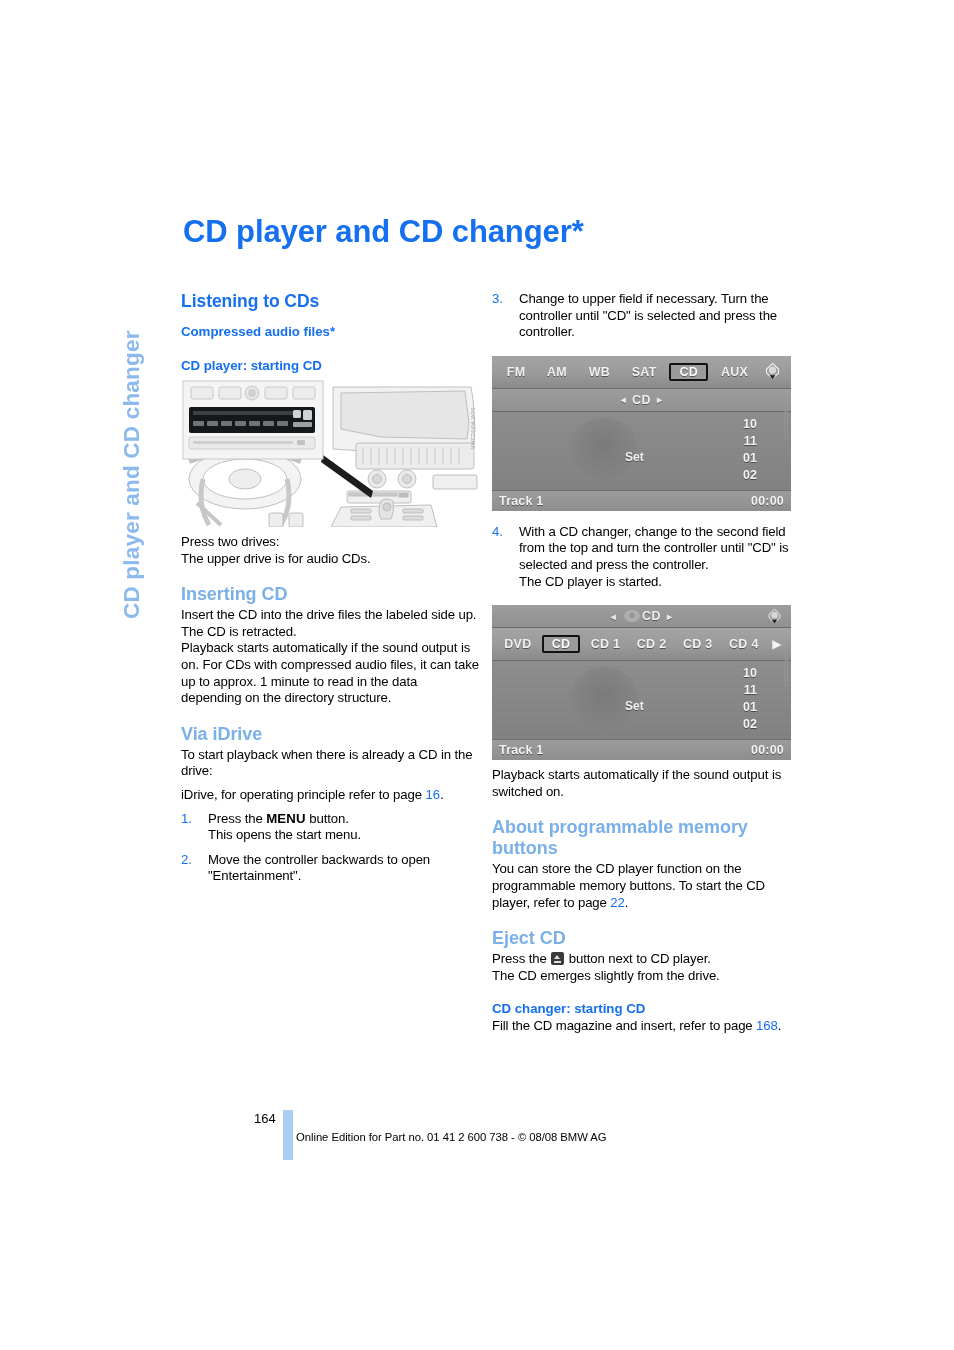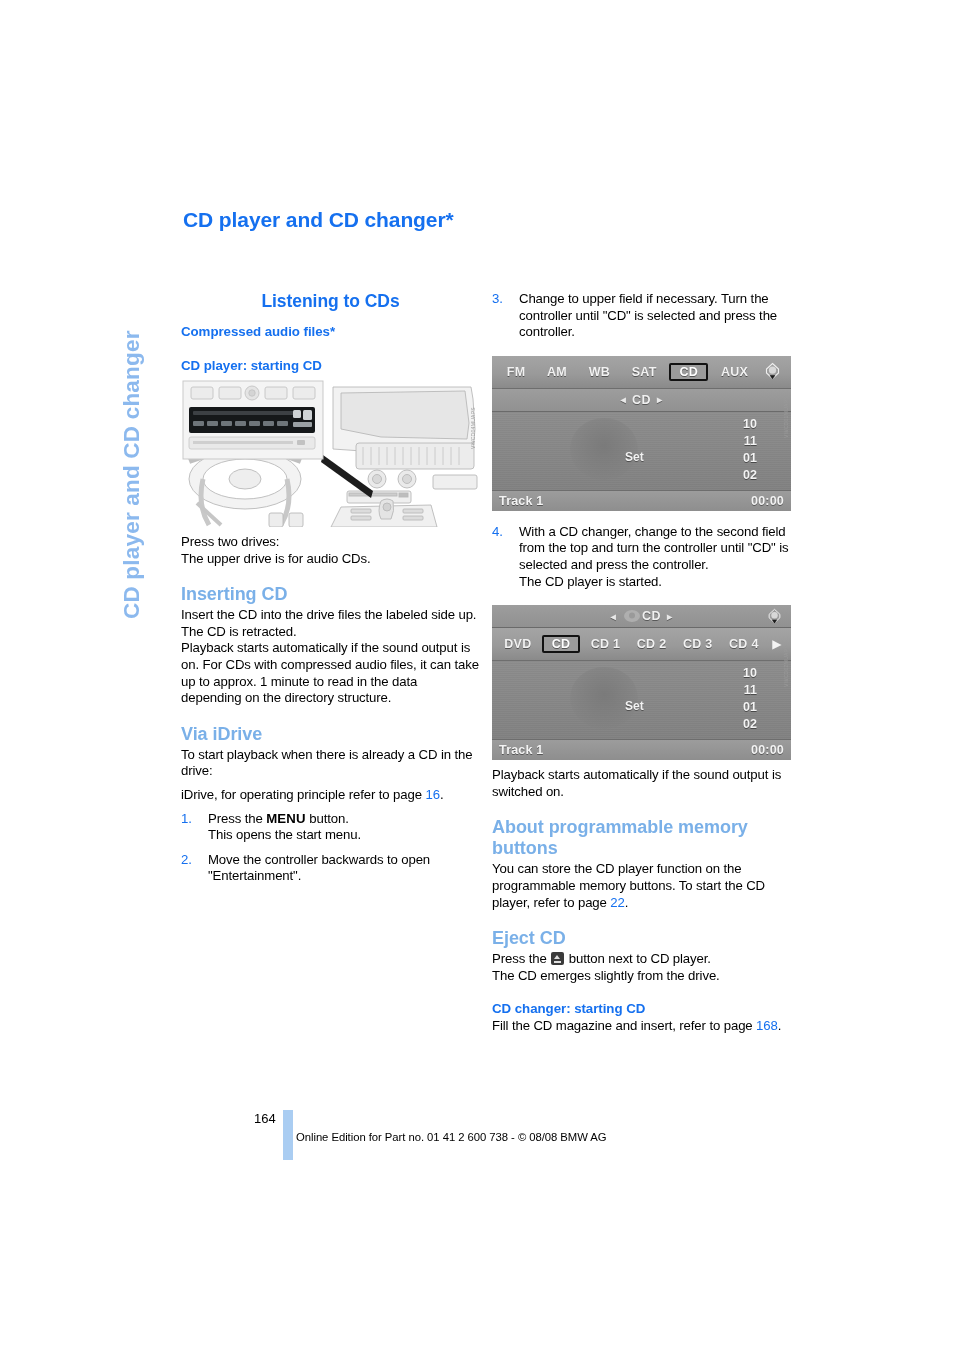--- a/index.html
+++ b/index.html
@@ -39,42 +39,41 @@
     font-weight: bold;
     color: #8cb9ee;
     letter-spacing: 0.2px;
     white-space: nowrap;
   }
 
   
   .page-title {
     position: absolute;
     left: 183px;
-    top: 208px;
-    font-size: 21px;
+    top: 214px;
+    font-size: 31px;
     font-weight: bold;
     color: #1570ef;
     letter-spacing: -0.1px;
   }
 
   
   .col {
     position: absolute;
     width: 299px;
   }
   .col-left  { left: 181px; top: 291px; }
   .col-right { left: 492px; top: 291px; }
 
   h2.sec {
     margin: 0 0 12px 0;
     font-size: 17.5px;
     font-weight: bold;
     color: #1570ef;
     letter-spacing: -0.05px;
-    text-align: center;
   }
   h3.sub {
     margin: 0 0 2px 0;
     font-size: 13.3px;
     font-weight: bold;
     color: #1570ef;
     letter-spacing: -0.05px;
   }
   h3.sub-light {
     margin: 0 0 2px 0;

